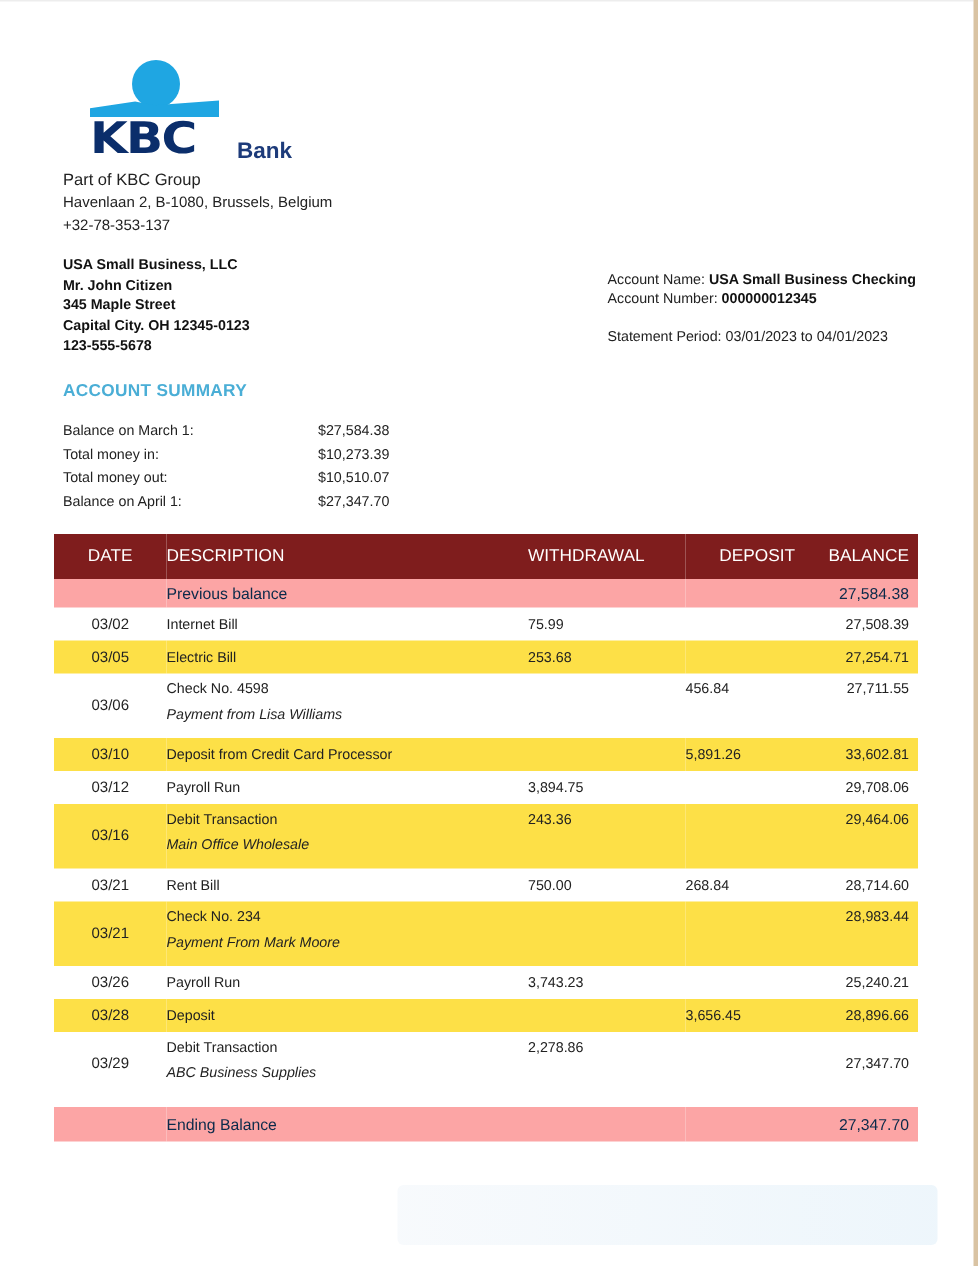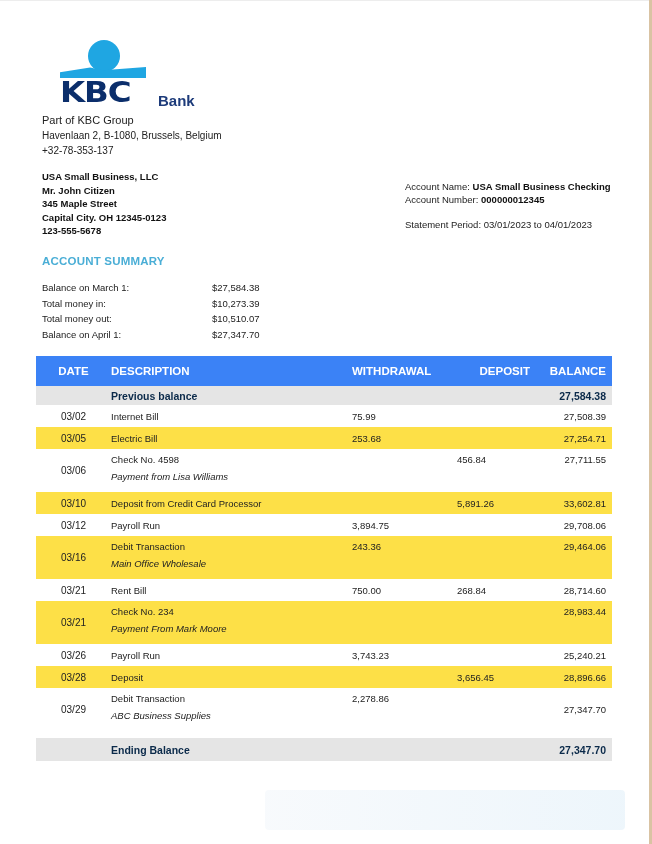--- a/index.html
+++ b/index.html
@@ -26,31 +26,31 @@
     .acct { position: absolute; left: 405px; top: 180px; font-size: 9.5px; line-height: 13px; color: #222; }
     .acct b { color: #111; }
     .acct .period { margin-top: 12px; }
 
     .summary-title { position: absolute; left: 42px; top: 255px; font-size: 11.5px; font-weight: bold; color: #4aaed6; letter-spacing: 0.2px; }
     .summary { position: absolute; left: 42px; top: 280px; font-size: 9.5px; line-height: 15.5px; }
     .summary .row { display: flex; gap: 15px; }
     .summary .lbl { width: 155px; }
 
     .tx { position: absolute; left: 36px; top: 356px; width: 576px; border-collapse: collapse; font-size: 9.5px; }
-    .tx th { background: #3b82f6; color: #fff; font-weight: bold; font-size: 11.5px; height: 30px; text-align: left; padding: 0; }
+    .tx th { background: #7f1d1d; color: #fff; font-weight: normal; font-size: 11.5px; height: 30px; text-align: left; padding: 0; }
     .tx td { padding: 0; vertical-align: middle; }
     .c-date { width: 75px; text-align: center; }
     .c-desc { width: 241px; padding-left: 0; }
     .c-wd { width: 105px; }
     .c-dep { width: 73px; text-align: left; }
     .c-bal { text-align: right; padding-right: 6px !important; }
     .tx th.c-date { text-align: center; }
     .tx th.c-dep { text-align: right; }
     .tx th.c-bal { text-align: right; }
-    .tx tr.prev td, .tx tr.end td { background: #e5e5e5; font-weight: bold; color: #0b2a4a; height: 19px; font-size: 10.5px; }
+    .tx tr.prev td, .tx tr.end td { background: #fca5a5; font-weight: normal; color: #0b2a4a; height: 19px; font-size: 10.5px; }
     .tx tr.end td { height: 23px; }
     .tx tr.r td { height: 22px; }
     .tx tr.r2 td { height: 38px; }
     .tx tr.alt td { background: #fde047; }
     .tx td.c-date { font-size: 10px; }
     .tx .sub { display: block; font-style: italic; margin-top: 6px; }
     .tx tr.r2 td.top { vertical-align: top; padding-top: 5px; margin-top: 40px; }
     .gap td { height: 7px; background: #fff !important; }
 
     .watermark { position: absolute; left: 265px; top: 790px; width: 360px; height: 40px;

